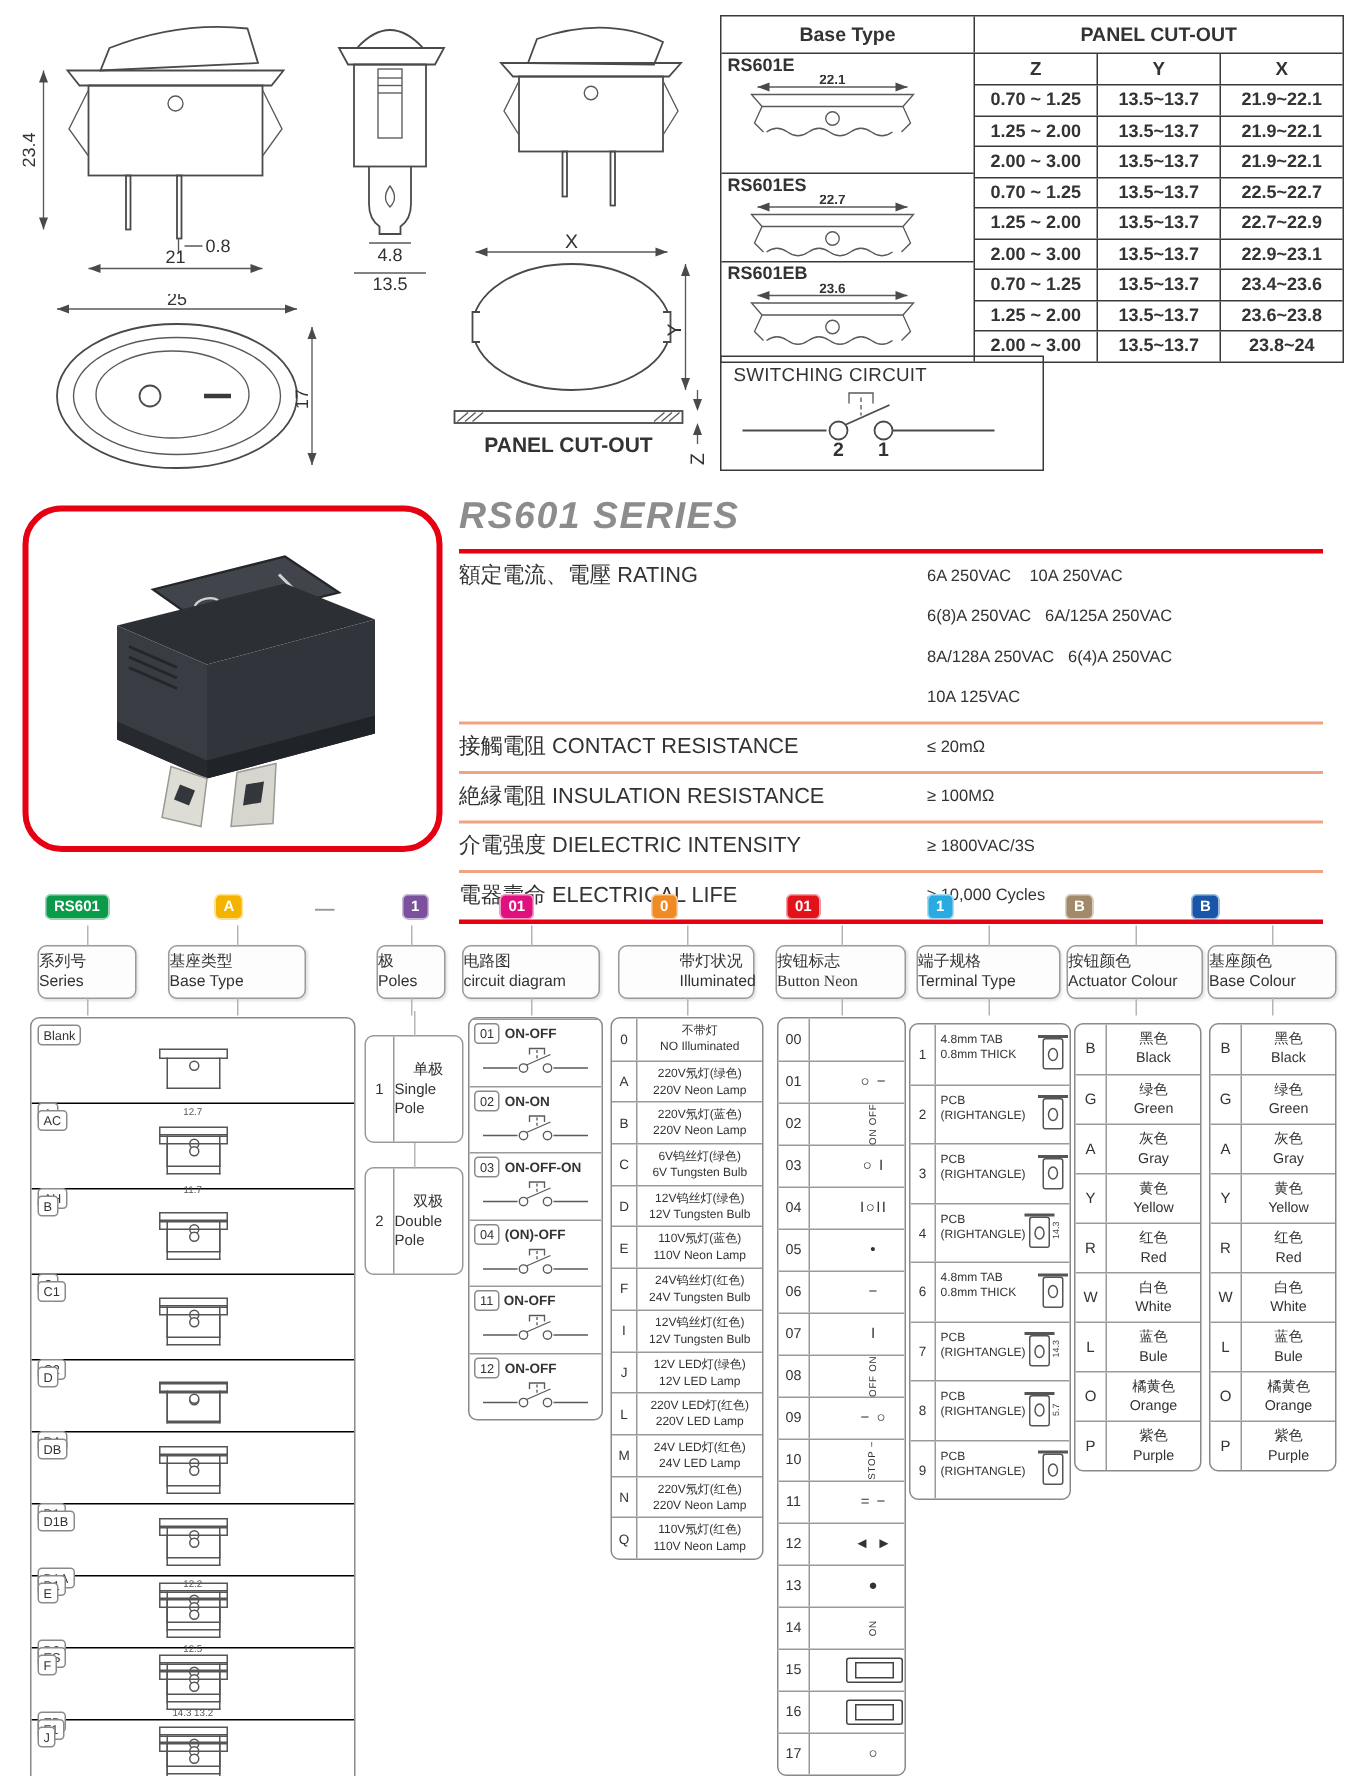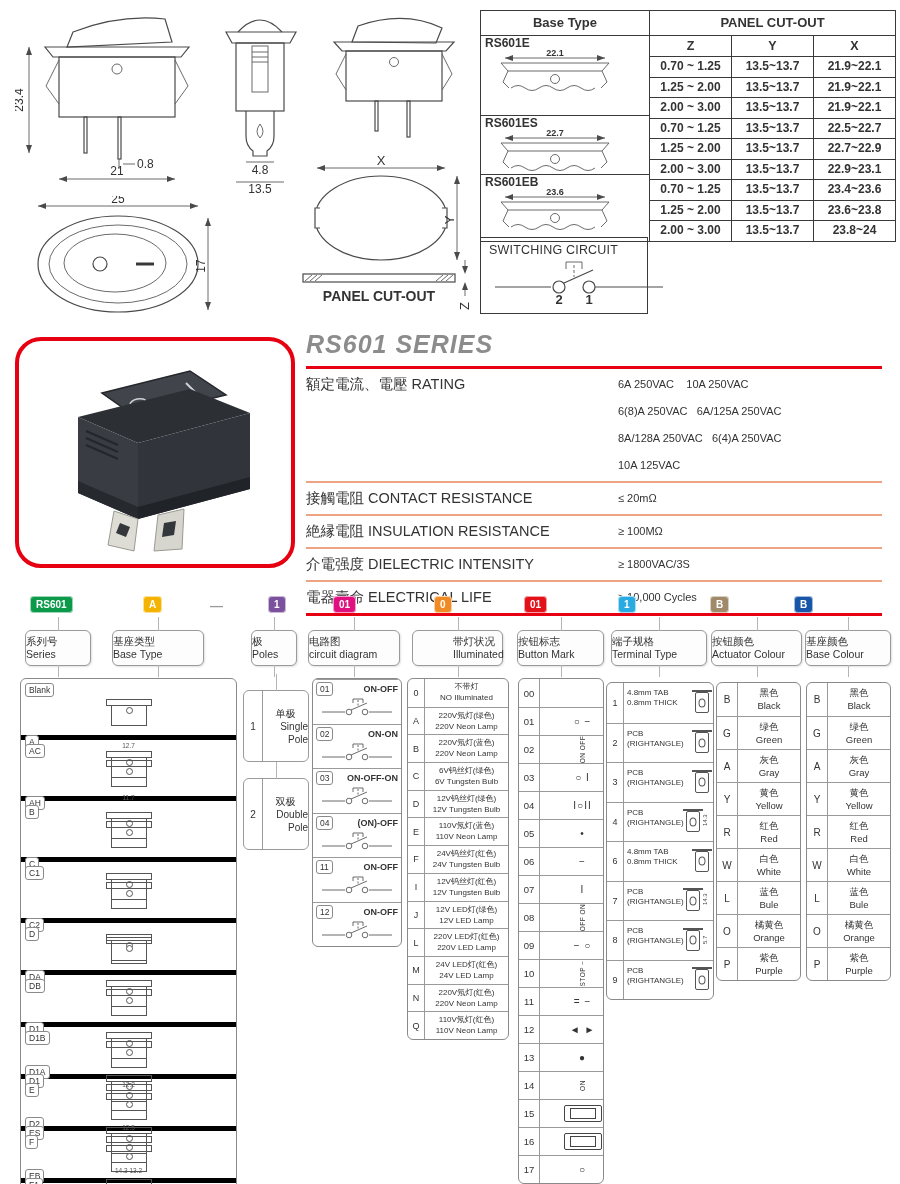--- a/index.html
+++ b/index.html
@@ -24,21 +24,21 @@
   .ct-right{flex:1;}
   .ct-sub{display:flex;height:20px;line-height:20px;border-bottom:1.2px solid #3a3a3a;text-align:center;font-size:12.5px;}
   .ct-sub span{flex:1;border-right:1.2px solid #3a3a3a;}
   .ct-sub span:last-child{border-right:none;}
   .drow{display:flex;height:19.55px;line-height:19.5px;border-bottom:1.2px solid #3a3a3a;font-size:12px;text-align:center;}
   .drow:last-child{border-bottom:none;}
   .drow span{flex:1;border-right:1.2px solid #3a3a3a;}
   .drow span:last-child{border-right:none;}
 
   
-  .sw-box{left:480px;top:237px;width:168px;height:77px;border:1.6px solid #3a3a3a;box-sizing:border-box;}
+  .sw-box{left:480px;top:237px;width:216px;height:77px;border:1.6px solid #3a3a3a;box-sizing:border-box;}
   .sw-box .t{font-size:12.5px;padding:5px 0 0 8px;letter-spacing:0.2px;}
 
   
   .photo{left:15px;top:337px;width:280px;height:231px;border:4px solid #e60012;border-radius:26px;box-sizing:border-box;display:flex;align-items:center;justify-content:center;}
 
   
   .series-title{left:306px;top:330px;font-size:25px;font-weight:bold;font-style:italic;color:#8c8c8c;letter-spacing:1px;}
   .spec{left:306px;top:366px;width:576px;border-top:3px solid #e60012;border-bottom:3px solid #e60012;}
   .spec-row{display:flex;border-top:2px solid #f0a382;padding:2px 0;}
   .spec-row:first-child{border-top:none;}
@@ -54,45 +54,45 @@
 
   
   .col{position:absolute;border:1.2px solid #8a8a8a;border-radius:6px;background:#fff;box-sizing:border-box;overflow:hidden;}
   .row{display:flex;border-top:1px solid #9a9a9a;box-sizing:border-box;align-items:stretch;}
   .row:first-child{border-top:none;}
   .codecell{flex:none;border-right:1px solid #9a9a9a;display:flex;align-items:center;justify-content:center;font-size:9px;}
   .badge{display:inline-block;border:1px solid #8a8a8a;border-radius:3px;background:#fff;font-size:8.5px;line-height:10px;padding:1px 3px;}
 
   
   .btg{left:20px;top:678px;width:217px;}
-  .bt-row{display:flex;border-top:5px solid #000000;height:47px;}
+  .bt-row{display:flex;border-top:1px solid #000000;height:47px;}
   .bt-row:first-child{border-top:none;}
   .bt-row:nth-child(-n+4){height:56px;}
   .bt-cell{flex:1;border-right:1px solid #9a9a9a;position:relative;padding:2px;box-sizing:border-box;}
   .bt-cell:last-child{border-right:none;}
   .bt-badge{position:absolute;top:2px;left:2px;}
   .btdims{text-align:center;font-size:6.5px;line-height:7px;color:#555;height:8px;}
   .btdims span:empty{display:none;}
   .sw{width:46px;height:27px;position:relative;margin:4px auto 0;}
   .bt-row:nth-child(-n+4) .sw{margin-top:10px;}
   .sw .cap{position:absolute;left:0;right:0;top:0;height:7px;border:1.3px solid #555;box-sizing:border-box;}
   .sw .bd{position:absolute;left:5px;right:5px;top:6px;bottom:0;border:1.3px solid #555;border-top:none;box-sizing:border-box;}
   .sw .dt{position:absolute;top:8px;left:50%;width:5px;height:5px;margin-left:-3px;border:1.1px solid #555;border-radius:50%;background:#fff;}
 
   
   .pole-box{position:absolute;left:243px;width:66px;height:72px;border:1px solid #9a9a9a;border-radius:6px;display:flex;box-sizing:border-box;background:#fff;}
   .pole-box .pc{width:18px;border-right:1px solid #9a9a9a;display:flex;align-items:center;justify-content:center;font-size:10px;}
-  .pole-box .pt{flex:1;display:flex;flex-direction:column;align-items:center;justify-content:center;font-size:10px;line-height:13px;text-align:right;}
+  .pole-box .pt{flex:1;display:flex;flex-direction:column;align-items:center;justify-content:center;font-size:10px;line-height:13px;text-align:left;}
   .pole-box::before{content:"";position:absolute;top:-17px;left:50%;width:1px;height:17px;background:#b5b5b5;}
 
   
   .circ{left:312px;top:678px;width:90px;}
   .circ .row{height:44.5px;flex-direction:column;border-top:1px solid #9a9a9a;padding:2px 3px;}
   .circ .hd{display:flex;align-items:center;gap:3px;}
-  .circ .lbl{font-size:9px;font-weight:bold;flex:1;text-align:right;}
+  .circ .lbl{font-size:9px;font-weight:bold;flex:1;text-align:left;}
 
   
   .illum{left:407px;top:678px;width:102px;}
   .illum .row{height:27.7px;}
   .illum .codecell{width:16px;}
   .illum .txt{flex:1;text-align:center;font-size:8px;line-height:11px;padding-top:2px;}
 
   
   .bmark{left:518px;top:678px;width:86px;}
   .bmark .row{height:28px;gap:22px;}
@@ -441,23 +441,23 @@
     </div>
       <div>
       <span class="chip" style="background: rgb(240, 138, 36); left: 434px;">0</span>
       <span class="obox" style="left: 412px; width: 91px; padding-left: 40px;">
         <span style="display:block">带灯状况</span>
         <span style="display:block">Illuminated</span>
       </span>
     </div>
       <div>
       <span class="chip" style="background: rgb(227, 18, 26); left: 524px;">01</span>
-      <span class="obox" style="left: 517px; width: 87px;">
+      <span class="obox" style="left: 517px; width: 87px; font-family: Liberation Serif, serif;">
         <span style="display:block">按钮标志</span>
-        <span style="display:block">Button Mark</span>
+        <span style="display:block">Button Neon</span>
       </span>
     </div>
       <div>
       <span class="chip" style="background: rgb(41, 171, 226); left: 618px;">1</span>
       <span class="obox" style="left: 611px; width: 96px;">
         <span style="display:block">端子规格</span>
         <span style="display:block">Terminal Type</span>
       </span>
     </div>
       <div>

